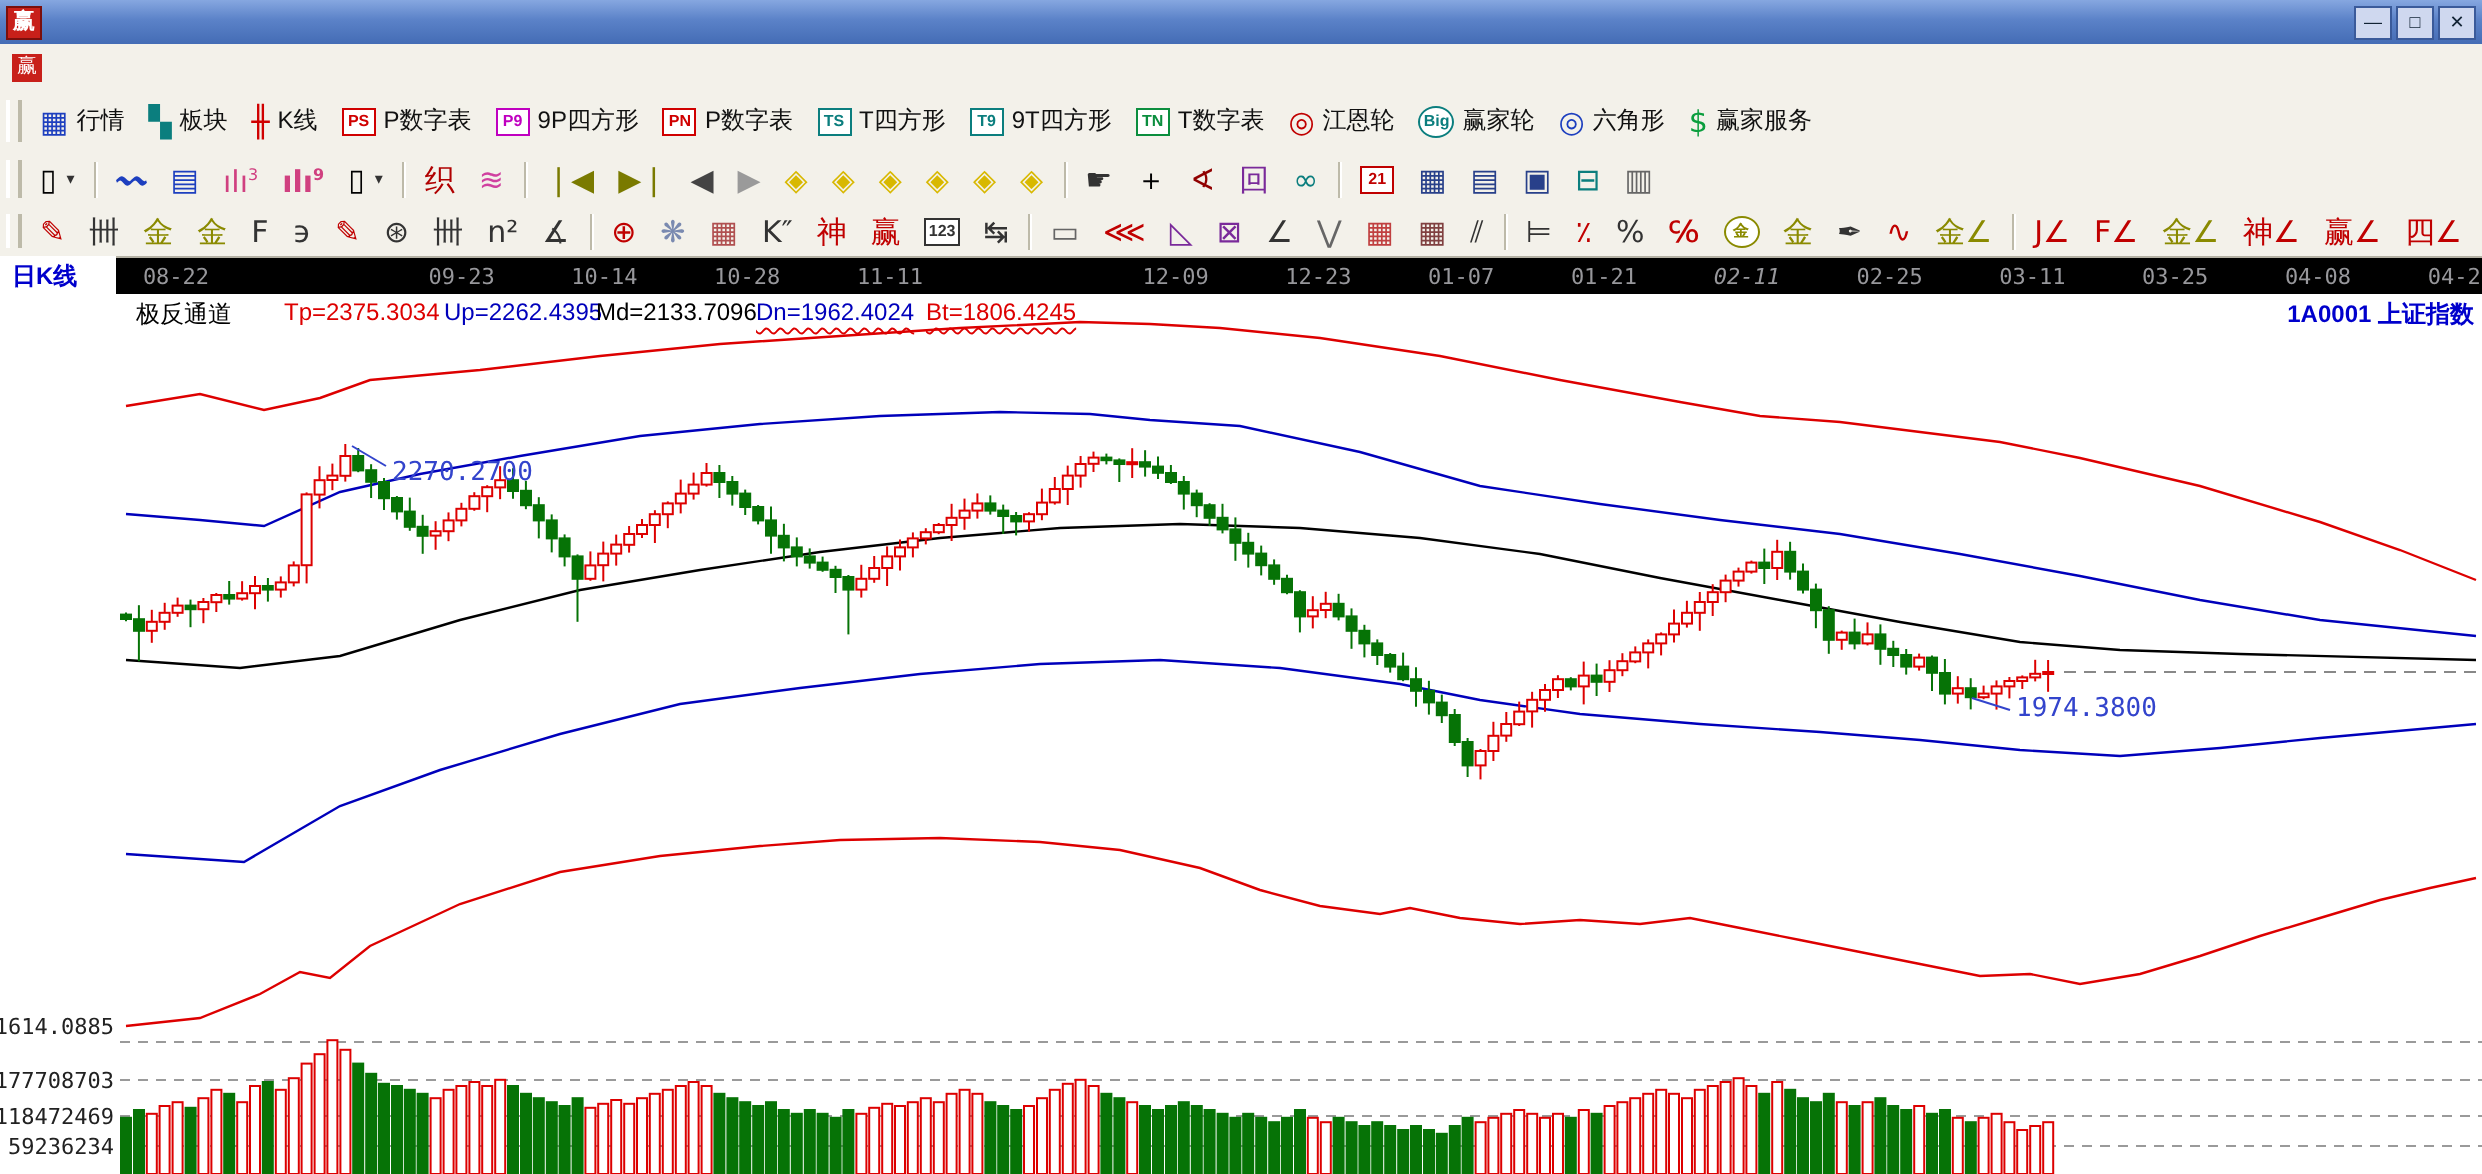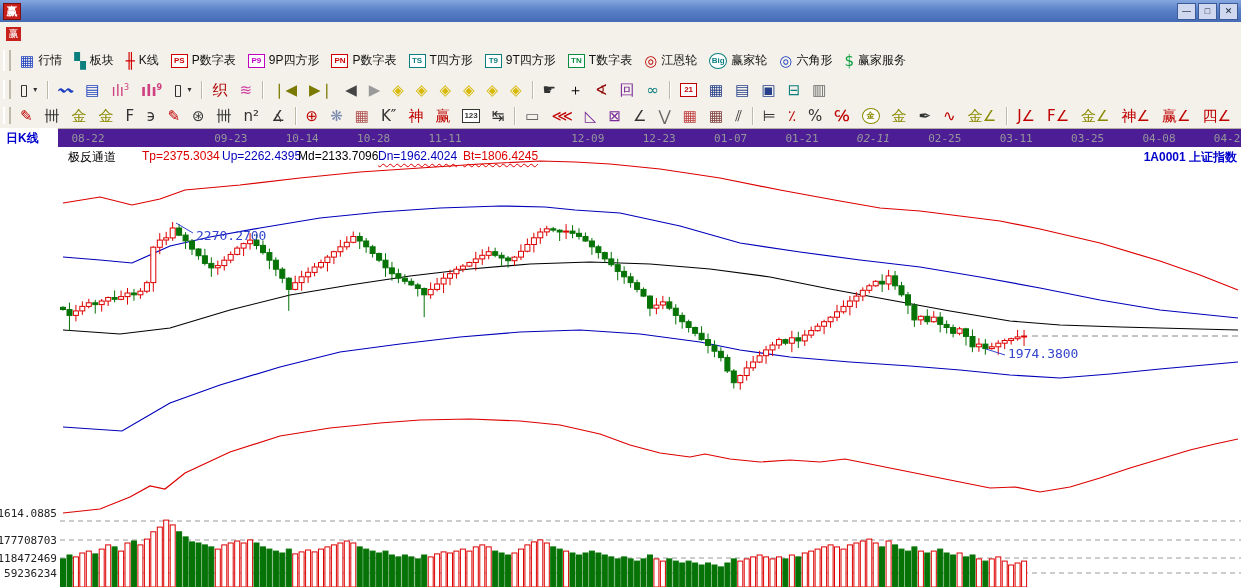--- a/index.html
+++ b/index.html
@@ -32,21 +32,21 @@
     border:1px solid transparent;color:#111;}
   .ticon{font-size:15px;line-height:16px;font-family:"DejaVu Sans",sans-serif;}
   .ticon .sup{font-size:8px;vertical-align:super;}
   .tbadge{display:inline-block;min-width:13px;height:12px;border:1px solid;font-size:8px;
     font-weight:bold;line-height:12px;text-align:center;padding:0 1px;background:#fff;}
   .tbadge.round{border-radius:50%;height:14px;min-width:14px;line-height:14px;}
   .sep{width:1px;height:18px;background:#bdbaa9;margin:0 4px;box-shadow:1px 0 0 #fff;}
   .dd{font-size:8px;color:#333;margin-left:1px;}
   
   .datebar{position:absolute;left:0;top:128px;width:100%;height:19px;background:#fff;}
-  .datestrip{position:absolute;left:58px;right:0;top:0;height:18px;background:#4c1d95;
+  .datestrip{position:absolute;left:58px;right:0;top:0;height:18px;background:#000000;
     border-top:1px solid #b4b1a4;border-bottom:1px solid #ec4899;}
   .klabel{position:absolute;left:6px;top:2px;color:#0000cc;font-weight:bold;}
   .dlabel{position:absolute;top:3px;width:44px;text-align:center;color:#97979b;font-size:11px;
     font-family:"DejaVu Sans Mono",monospace;}
   
   .chartwrap{position:absolute;left:0;top:147px;width:1241px;height:440px;background:#fff;}
   .ind-item{position:absolute;top:2px;font-size:12px;white-space:pre;}
   .wavy{text-decoration:underline wavy #dd0000;text-decoration-thickness:1px;text-underline-offset:3px;}
   .symlabel{position:absolute;right:4px;top:2px;color:#0000cc;font-weight:bold;}
   svg{position:absolute;left:0;top:0;}

